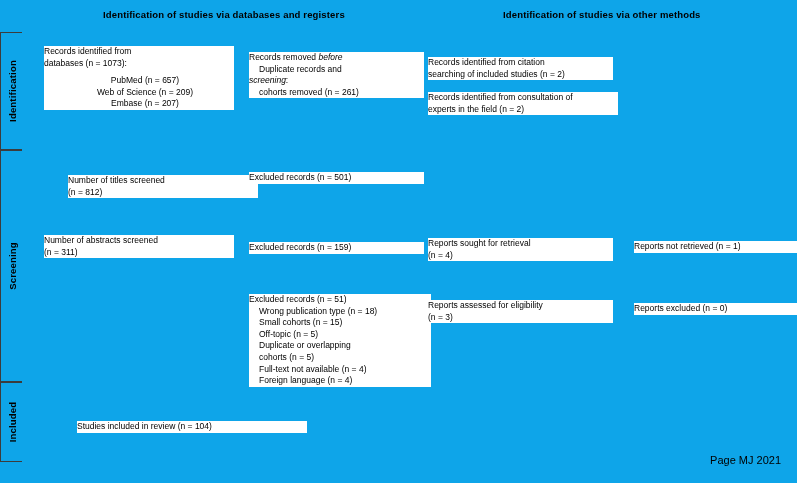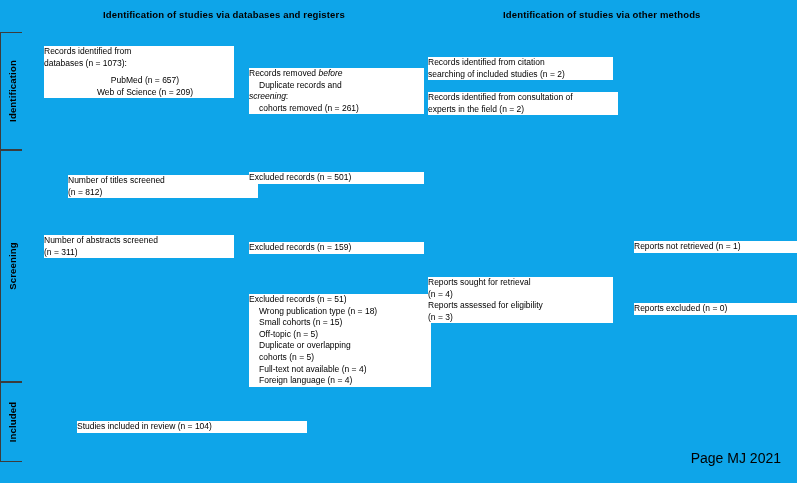--- a/index.html
+++ b/index.html
@@ -73,41 +73,41 @@
   .spacer { display: block; height: 6px; }
 
   
   #box-records-identified    { left: 44px;  top: 46px;  width: 190px; }
   #box-titles-screened       { left: 44px;  top: 175px; width: 190px; margin-left: 24px; }
   #box-abstracts-screened    { left: 44px;  top: 235px; width: 190px; }
   #box-fulltext-assessed     { left: 44px;  top: 297px; width: 190px; }
   #box-studies-included      { left: 56px;  top: 421px; width: 230px; margin-left: 21px; }
 
   
-  #box-records-removed       { left: 249px; top: 52px;  width: 175px; margin-top: 16px; }
+  #box-records-removed       { left: 249px; top: 52px;  width: 175px; }
   #box-excluded-501          { left: 249px; top: 172px; width: 175px; }
   #box-excluded-159          { left: 249px; top: 242px; width: 175px; }
   #box-excluded-51           { left: 249px; top: 294px; width: 182px; }
 
   
   #box-citation-searching    { left: 428px; top: 57px;  width: 185px; }
   #box-expert-consultation   { left: 428px; top: 92px;  width: 190px; }
-  #box-reports-sought        { left: 428px; top: 238px; width: 185px; margin-top: 39px; }
+  #box-reports-sought        { left: 428px; top: 238px; width: 185px; }
   #box-reports-assessed      { left: 428px; top: 300px; width: 185px; }
 
   
   #box-reports-not-retrieved { left: 634px; top: 241px; width: 165px; }
   #box-reports-excluded      { left: 634px; top: 303px; width: 165px; }
 
   
   #footer-credit {
     position: absolute;
     right: 16px;
     bottom: 17px;
-    font-size: 14px;
+    font-size: 11px;
     color: #000;
     white-space: nowrap;
   }
 </style>
 </head>
 <body>
 
 <div id="page">
 
   <div class="col-header" id="hdr-databases">Identification of studies via databases and registers</div>
@@ -125,20 +125,21 @@
   <div class="rail" id="rail-included">
     <span class="rail-label">Included</span>
   </div>
 
   <div class="box" id="box-records-identified">
     <span class="ln">Records identified from</span>
     <span class="ln">databases (n = 1073):</span>
     <span class="spacer"></span>
     <span class="ln indent">PubMed (n = 657)</span>
     <span class="ln indent">Web of Science (n = 209)</span>
+    <span class="ln indent">Embase (n = 207)</span>
   </div>
 
   <div class="box" id="box-titles-screened">
     <span class="ln">Number of titles screened</span>
     <span class="ln">(n = 812)</span>
   </div>
 
   <div class="box" id="box-abstracts-screened">
     <span class="ln">Number of abstracts screened</span>
     <span class="ln">(n = 311)</span>

